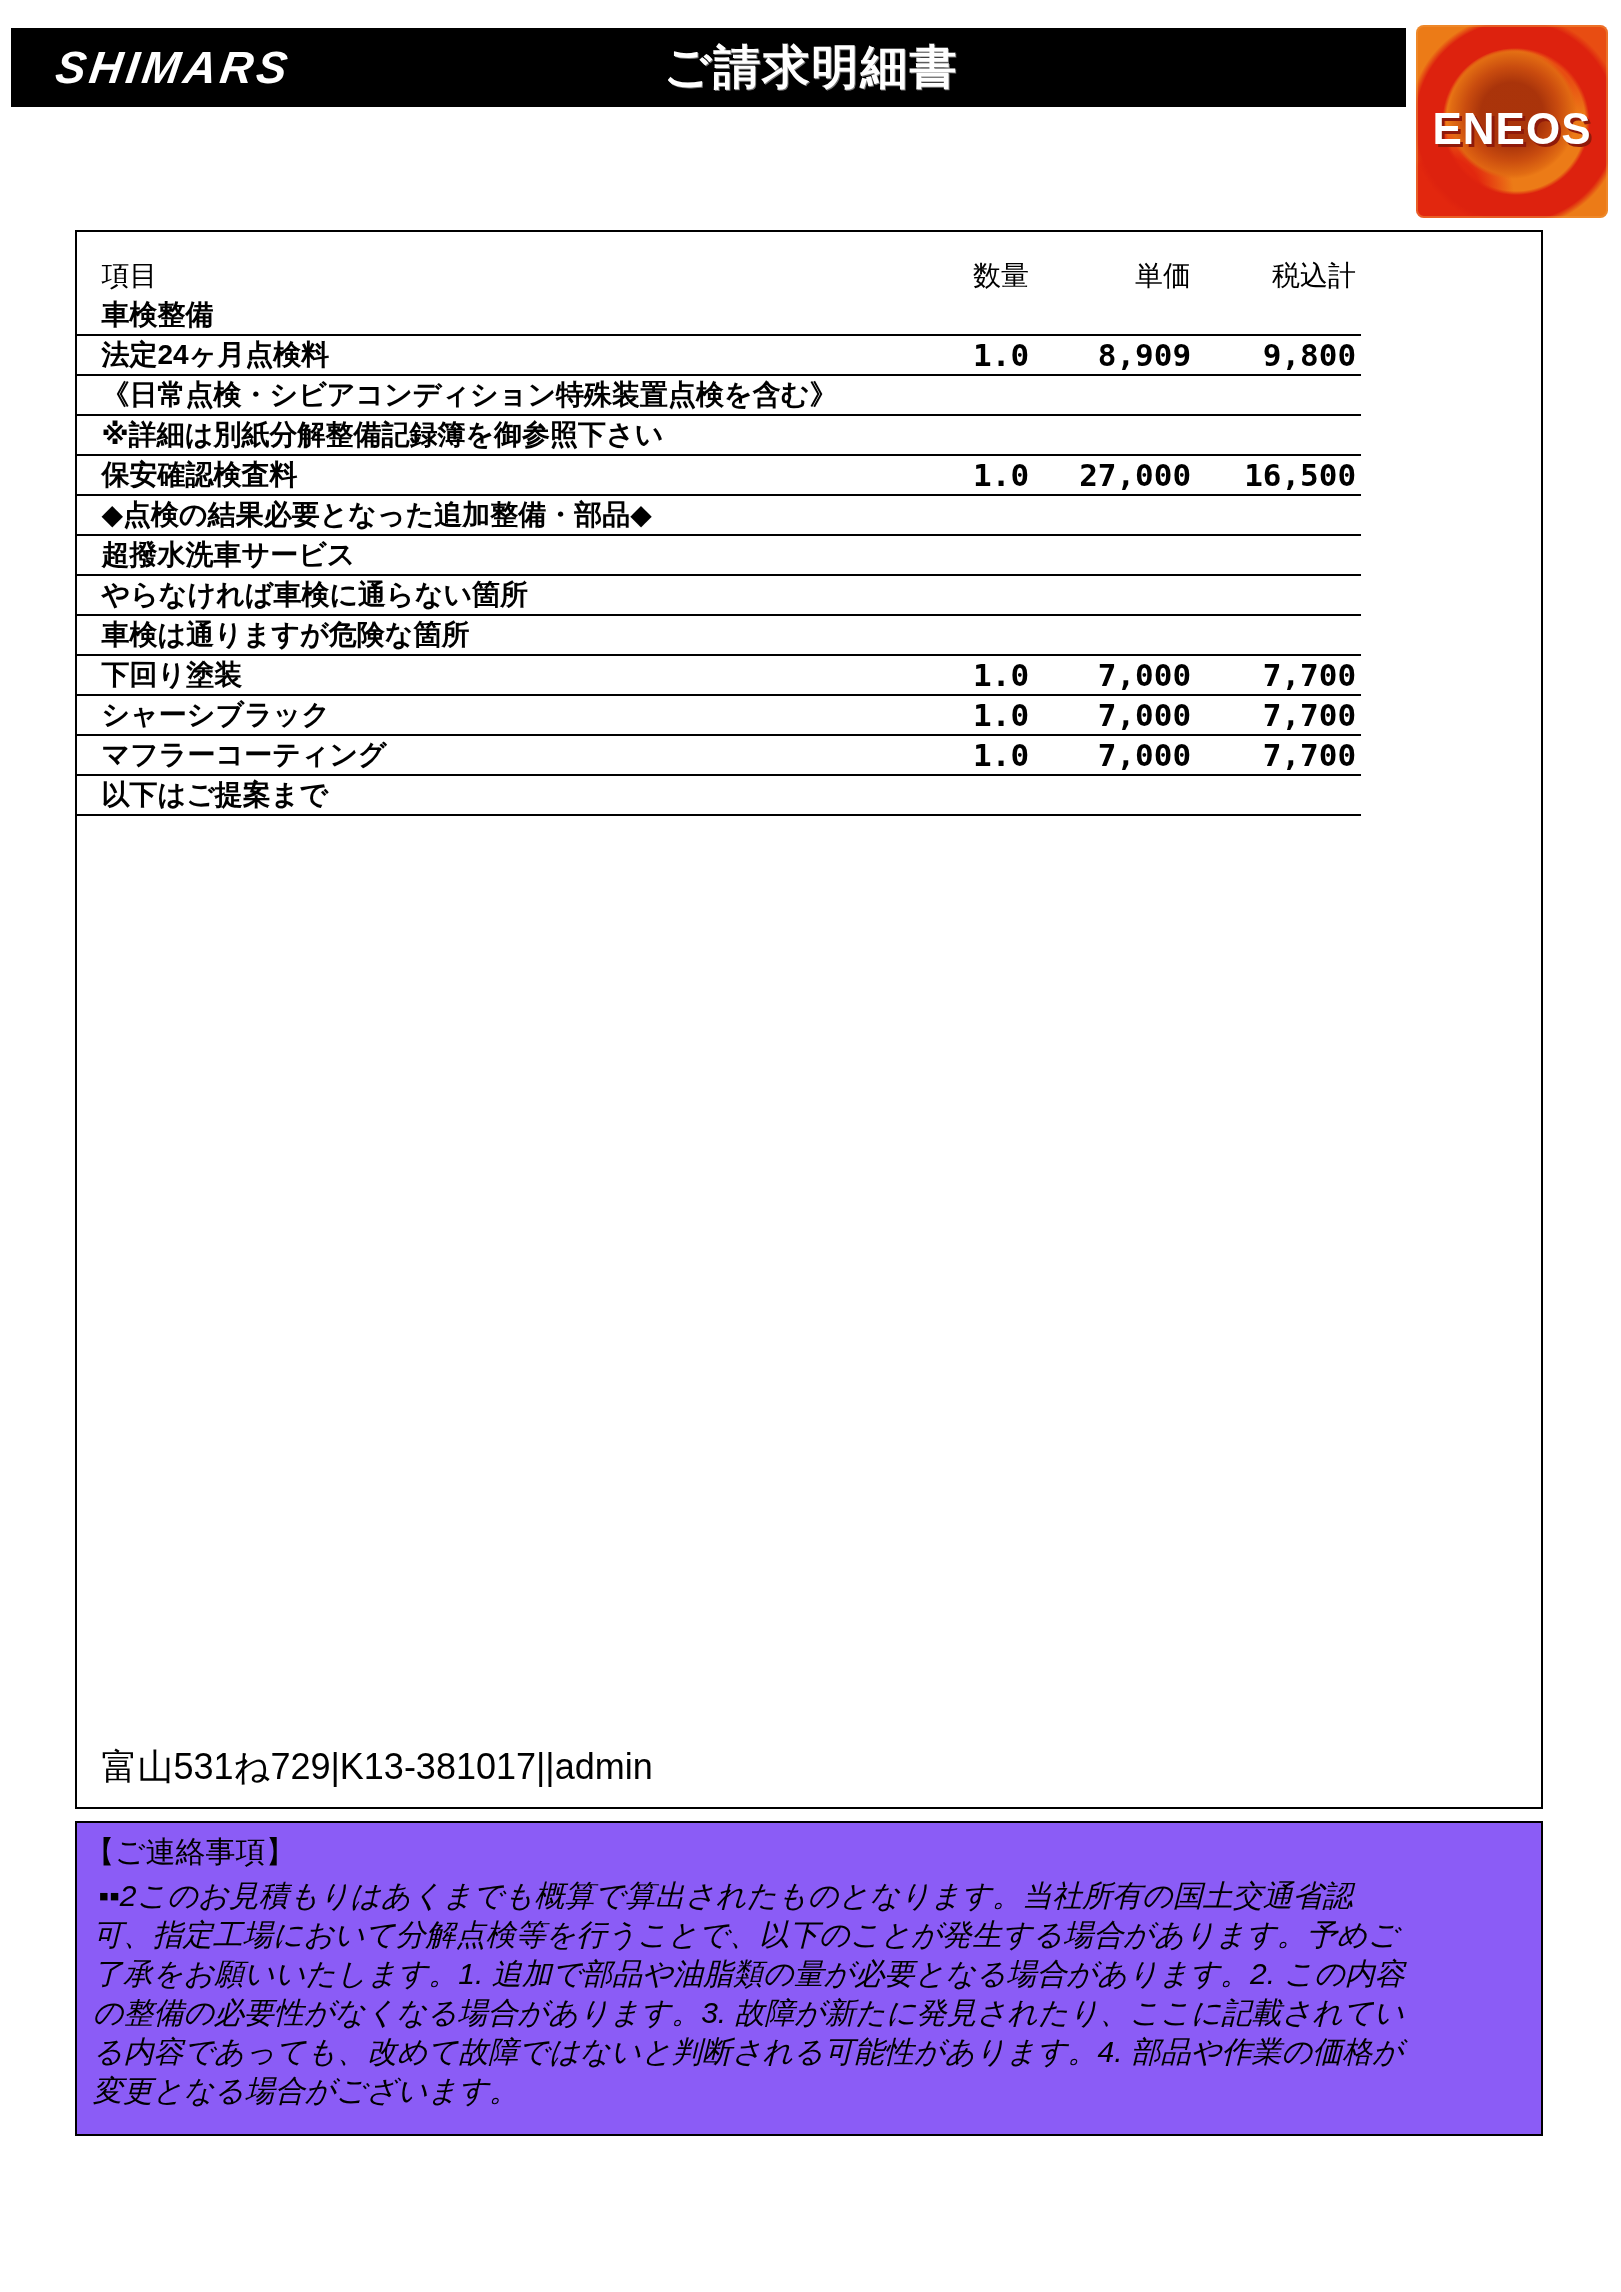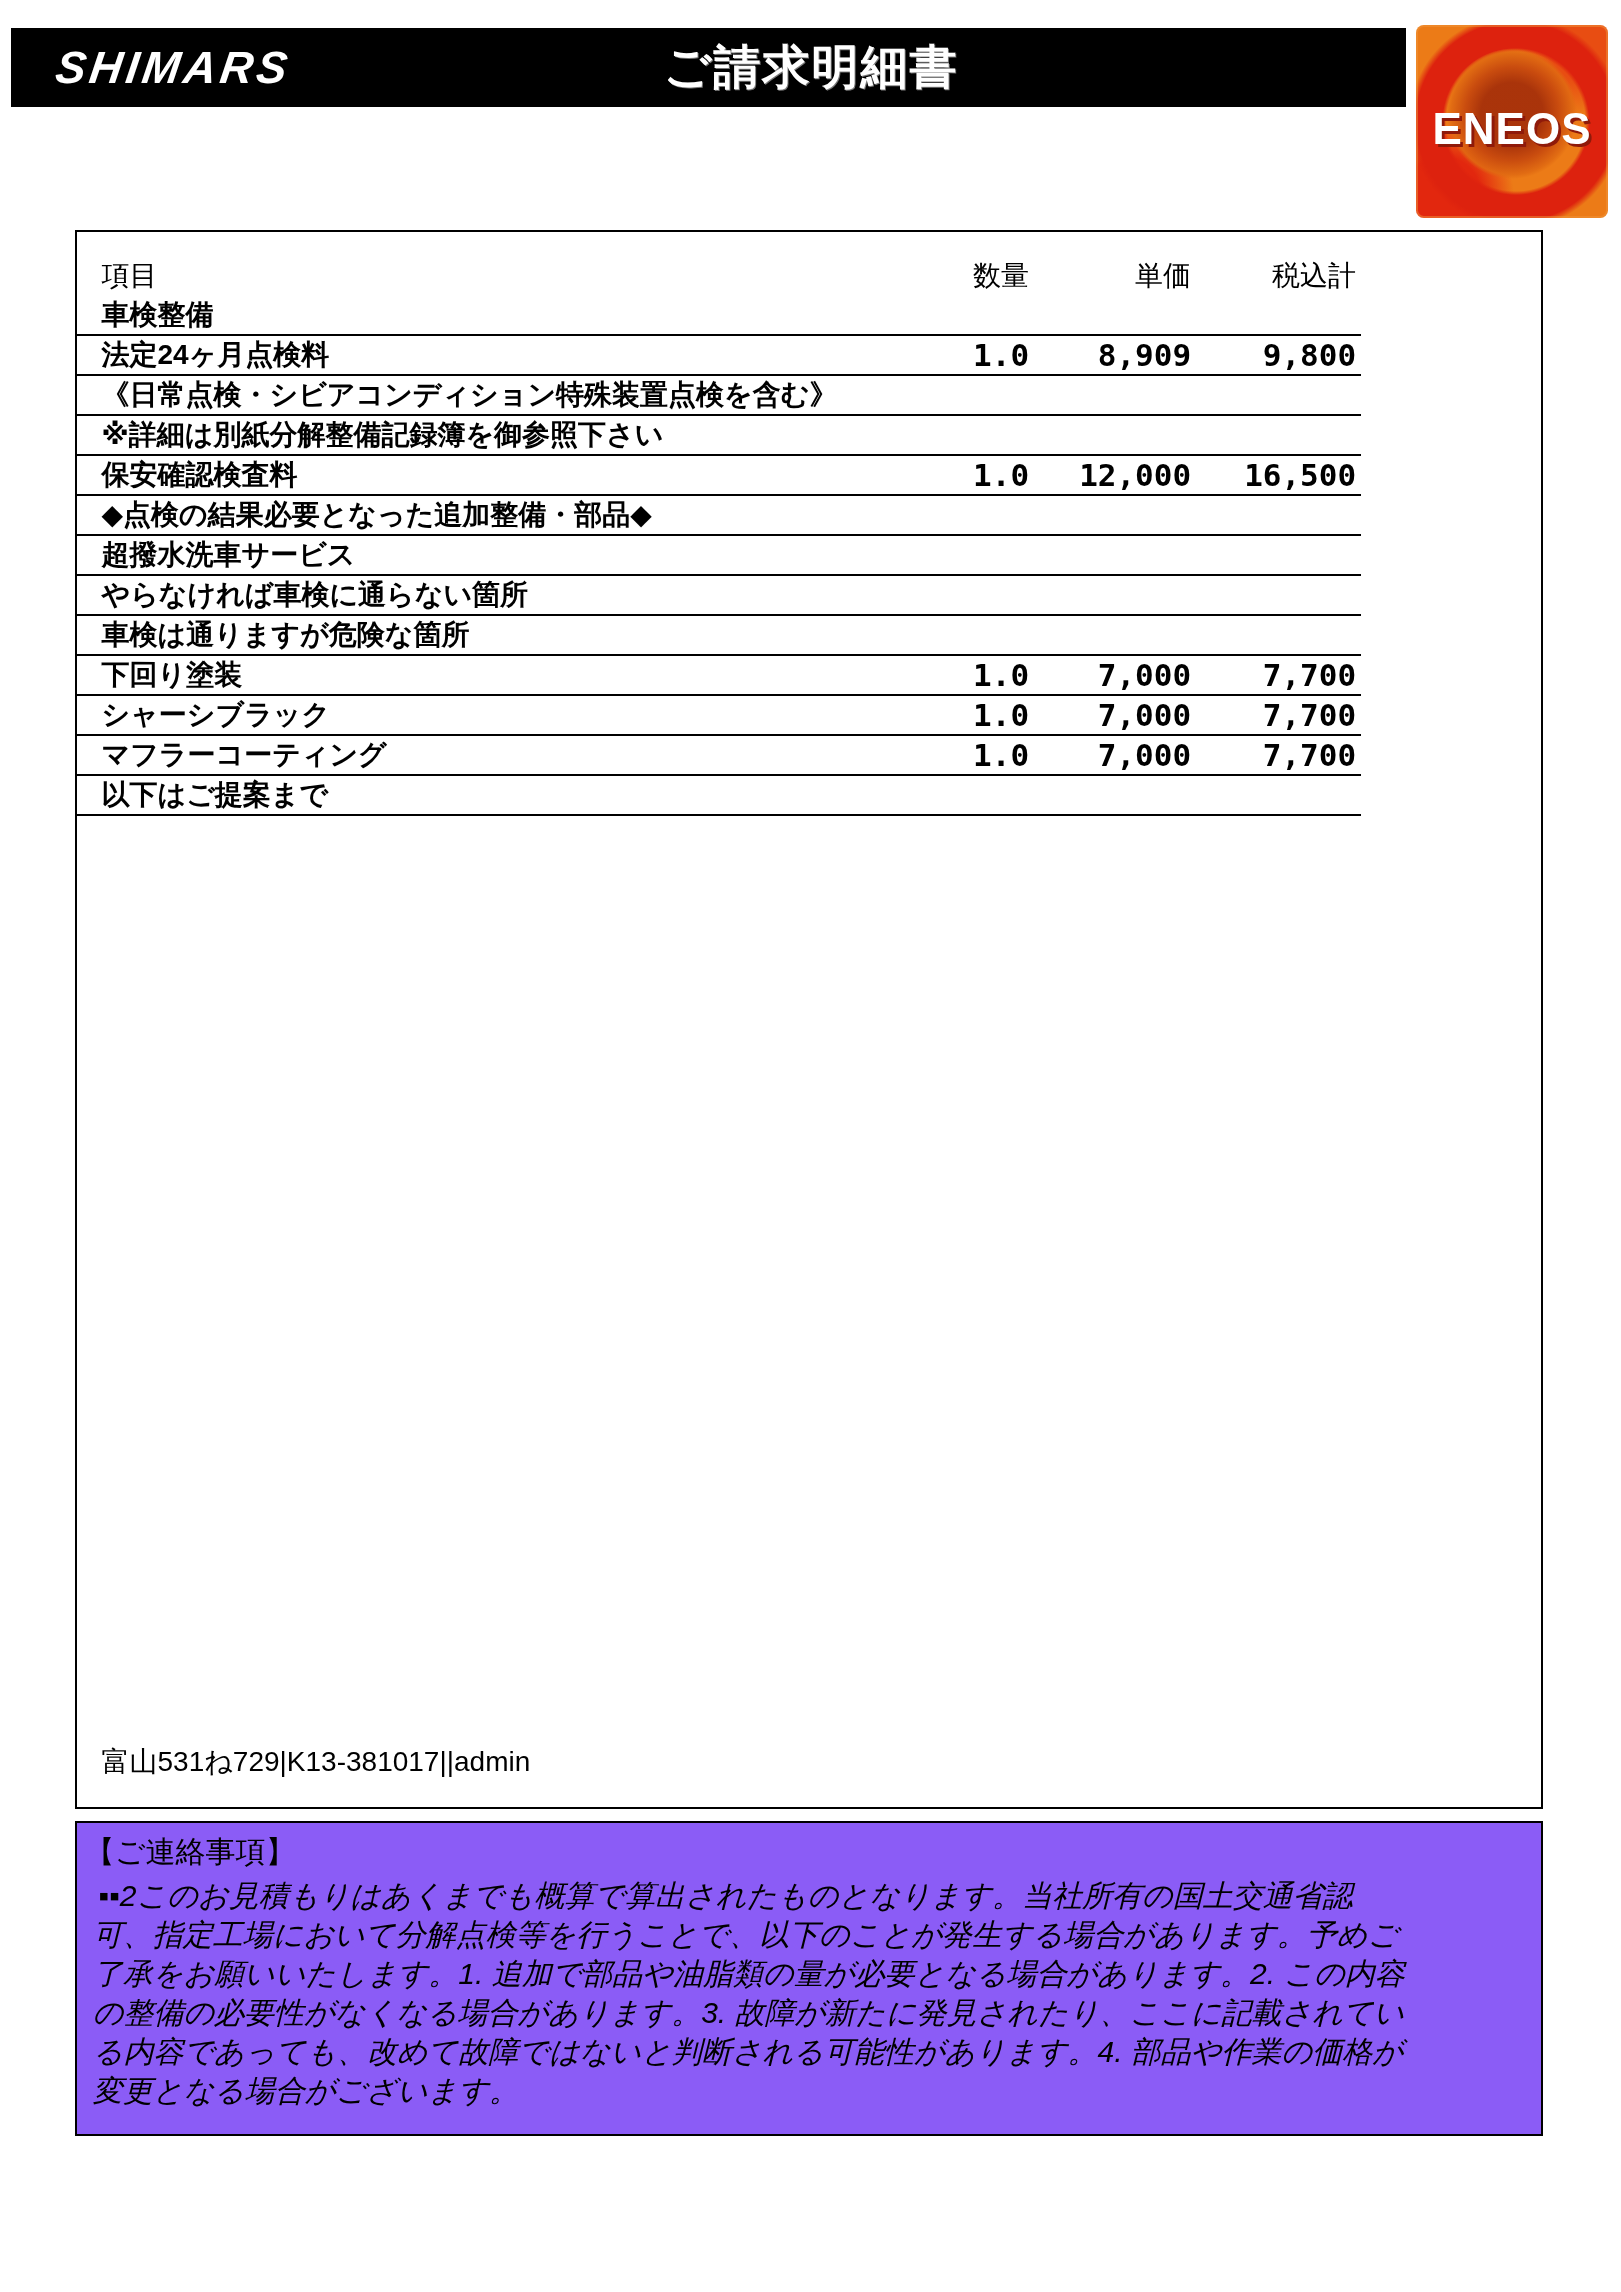--- a/index.html
+++ b/index.html
@@ -66,21 +66,21 @@
   .cell.item{flex:1;padding-left:24.5px;overflow:visible;}
   .cell.qty{width:157px;text-align:right;}
   .cell.unit{width:162px;text-align:right;}
   .cell.total{width:165px;text-align:right;}
   .row.data .qty,.row.data .unit,.row.data .total{
     font-family:"DejaVu Sans Mono","Liberation Mono",monospace;
     font-size:31px;
   }
   .vehicle-ref{
     position:absolute;left:24.5px;top:1511px;
-    font-size:28px;white-space:nowrap;
+    font-size:36px;white-space:nowrap;
   }
   
   .notice-box{
     position:absolute;left:75px;top:1821px;width:1468px;height:315px;
     border:2.9px solid #000;box-sizing:border-box;background:#8b5cf6;
   }
   .notice-heading{
     margin:7.8px 0 3.9px 7.8px;
     font-size:30px;line-height:41px;white-space:nowrap;
   }
@@ -141,21 +141,21 @@
       <div class="row data line">
         <div class="cell item">※詳細は別紙分解整備記録簿を御参照下さい</div>
         <div class="cell qty"></div>
         <div class="cell unit"></div>
         <div class="cell total"></div>
       </div>
 
       <div class="row data line">
         <div class="cell item">保安確認検査料</div>
         <div class="cell qty">1.0</div>
-        <div class="cell unit">12,000</div>
+        <div class="cell unit">27,000</div>
         <div class="cell total">16,500</div>
       </div>
 
       <div class="row data line">
         <div class="cell item">◆点検の結果必要となった追加整備・部品◆</div>
         <div class="cell qty"></div>
         <div class="cell unit"></div>
         <div class="cell total"></div>
       </div>
 

